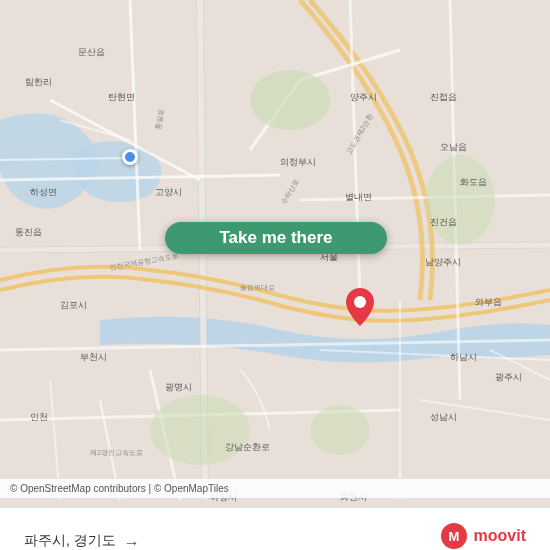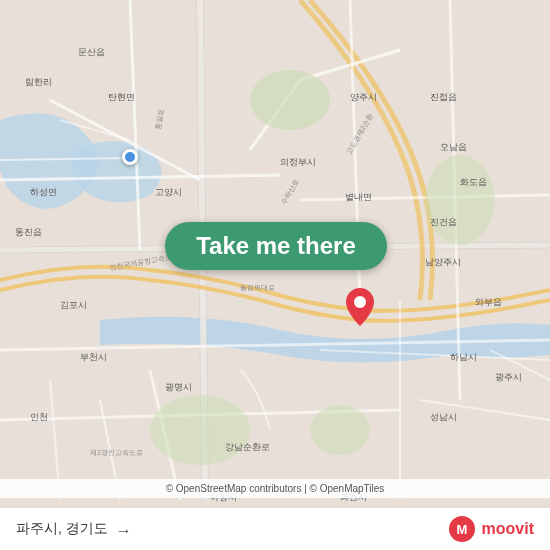--- a/index.html
+++ b/index.html
@@ -25,26 +25,26 @@
       background-color: #e8e0d8;
       position: absolute;
     }
 
     
     #take-me-there-btn {
       position: absolute;
       top: 222px;
       left: 165px;
       width: 222px;
-      height: 48px;
+      height: 32px;
       background-color: #3d9970;
       color: white;
       border: none;
       border-radius: 24px;
-      font-size: 24px;
+      font-size: 17px;
       font-weight: 600;
       cursor: pointer;
       display: flex;
       align-items: center;
       justify-content: center;
       box-shadow: 0 2px 8px rgba(0,0,0,0.3);
       z-index: 10;
     }
 
     
@@ -74,35 +74,35 @@
     
     #attribution {
       position: absolute;
       bottom: 52px;
       left: 0;
       right: 0;
       background: rgba(255,255,255,0.85);
       padding: 4px 10px;
       font-size: 10px;
       color: #555;
-      text-align: center;
+      text-align: left;
       z-index: 8;
     }
 
     
     #bottom-bar {
       position: absolute;
       bottom: 0;
       left: 0;
       right: 0;
       height: 43px;
       background: white;
       display: flex;
-      align-items: center;
-      padding: 0 16px;
+      align-items: flex-end;
+      padding: 0 24px;
       z-index: 10;
       border-top: 1px solid #ddd;
     }
 
     .moovit-logo {
       display: flex;
       align-items: center;
       gap: 6px;
       margin-left: auto;
     }

